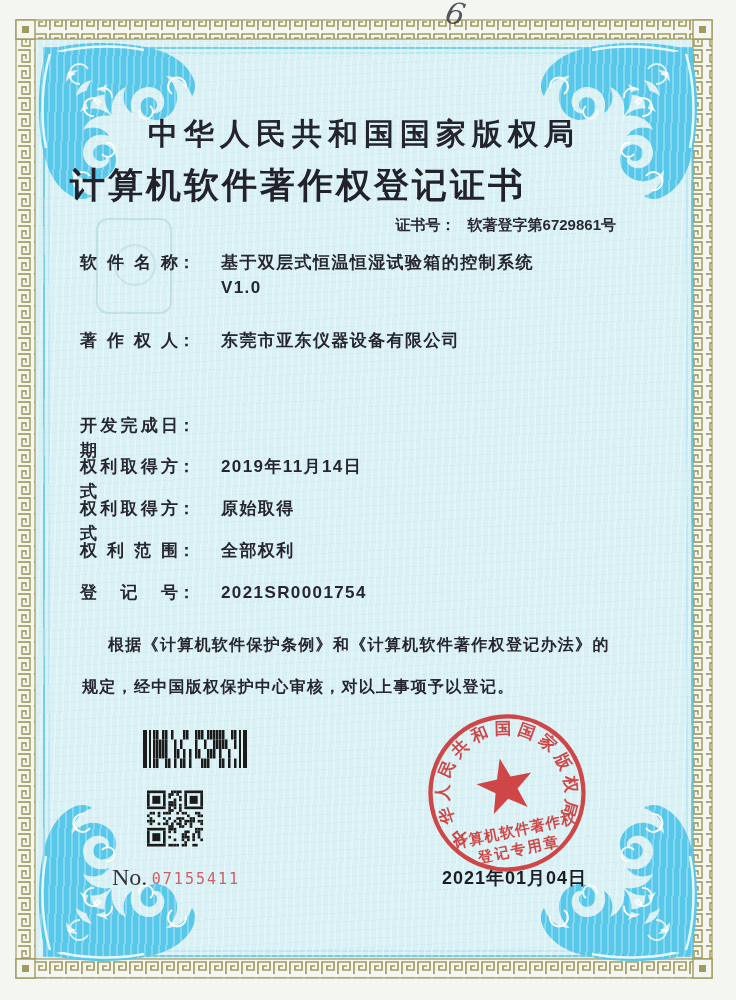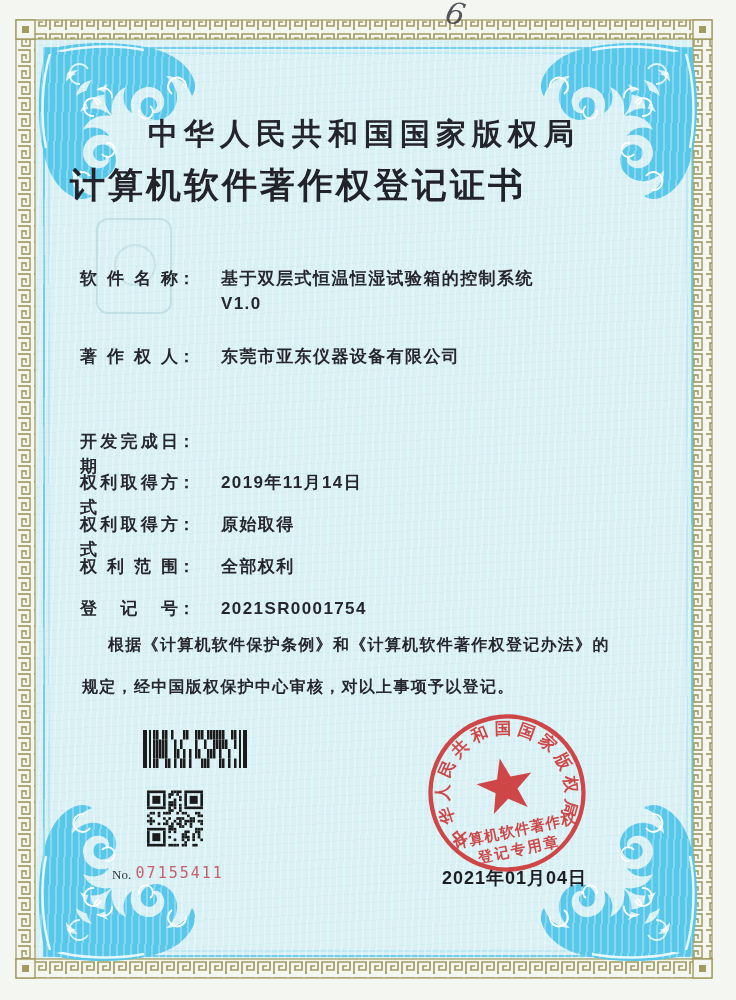--- a/index.html
+++ b/index.html
@@ -18,33 +18,33 @@
     border:2px solid rgba(150,196,204,.3);}
   .title1{position:absolute;left:36px;width:656px;top:114px;text-align:center;
     font-family:"Liberation Serif","DejaVu Serif",serif;font-weight:bold;font-size:30px;
     letter-spacing:6px;color:#24242c;}
   .title2{position:absolute;left:36px;width:524px;top:162px;text-align:center;
     font-family:Liberation Mono, monospace;font-weight:bold;font-size:35px;
     letter-spacing:3px;color:#22222a;}
   .certline{position:absolute;top:216px;right:120px;font-size:15px;font-weight:bold;color:#2a2a32;}
   .certline .certval{margin-left:12px;}
   .frow{position:absolute;left:80px;display:flex;align-items:flex-start;color:#26262e;
-    font-size:17px;font-weight:bold;line-height:25px;margin-top:16px;}
+    font-size:17px;font-weight:bold;line-height:25px;}
   .flabel{display:inline-block;width:98px;text-align:justify;text-align-last:justify;}
   .fcolon{display:inline-block;}
   .fvalue{margin-left:26px;letter-spacing:1.4px;}
   .fvalue .vline{display:block;}
   .r-name{top:250px;} .r-owner{top:328px;} .r-dev{top:413px;} .r-pub{top:454px;}
   .r-acq{top:496px;} .r-scope{top:538px;} .r-reg{top:580px;align-items:flex-end;}
   .statement{position:absolute;left:82px;top:624px;width:568px;margin:0;
     font-size:16px;font-weight:bold;color:#26262e;line-height:42px;letter-spacing:1.3px;text-indent:26px;}
   .barcode{position:absolute;left:143px;top:730px;}
   .qrcode{position:absolute;left:147px;top:790px;}
   .no-line{position:absolute;left:112px;top:864px;}
-  .no-label{font-family:"Liberation Serif","DejaVu Serif",serif;font-size:13px;color:#33333b;}
+  .no-label{font-family:"Liberation Serif","DejaVu Serif",serif;font-size:24px;color:#33333b;}
   .no-value{font-family:"DejaVu Sans Mono","Liberation Mono",monospace;font-size:15px;
     color:#c9606a;letter-spacing:2px;vertical-align:1px;}
   .seal{position:absolute;left:409px;top:695px;transform:rotate(-12deg);opacity:.93;}
   .seal-date{position:absolute;left:442px;top:866px;font-size:18px;font-weight:bold;color:#1d1d24;letter-spacing:1px;}
 </style>
 </head>
 <body>
 
 <div class="page">
 
@@ -113,20 +113,23 @@
 
   <div class="texture"></div>
 
   <div class="handwritten">6</div>
 
   <div class="watermark"></div>
 
   <div class="title1">中华人民共和国国家版权局</div>
   <div class="title2">计算机软件著作权登记证书</div>
 
+  <div class="certline">
+    <span>证书号：</span><span class="certval">软著登字第6729861号</span>
+  </div>
 
   <div class="frow r-name">
     <span class="flabel">软件名称</span>
       <span class="fcolon">：</span>
     <span class="fvalue">
       <span class="vline">基于双层式恒温恒湿试验箱的控制系统</span>
       <span class="vline">V1.0</span>
     </span>
   </div>
 

